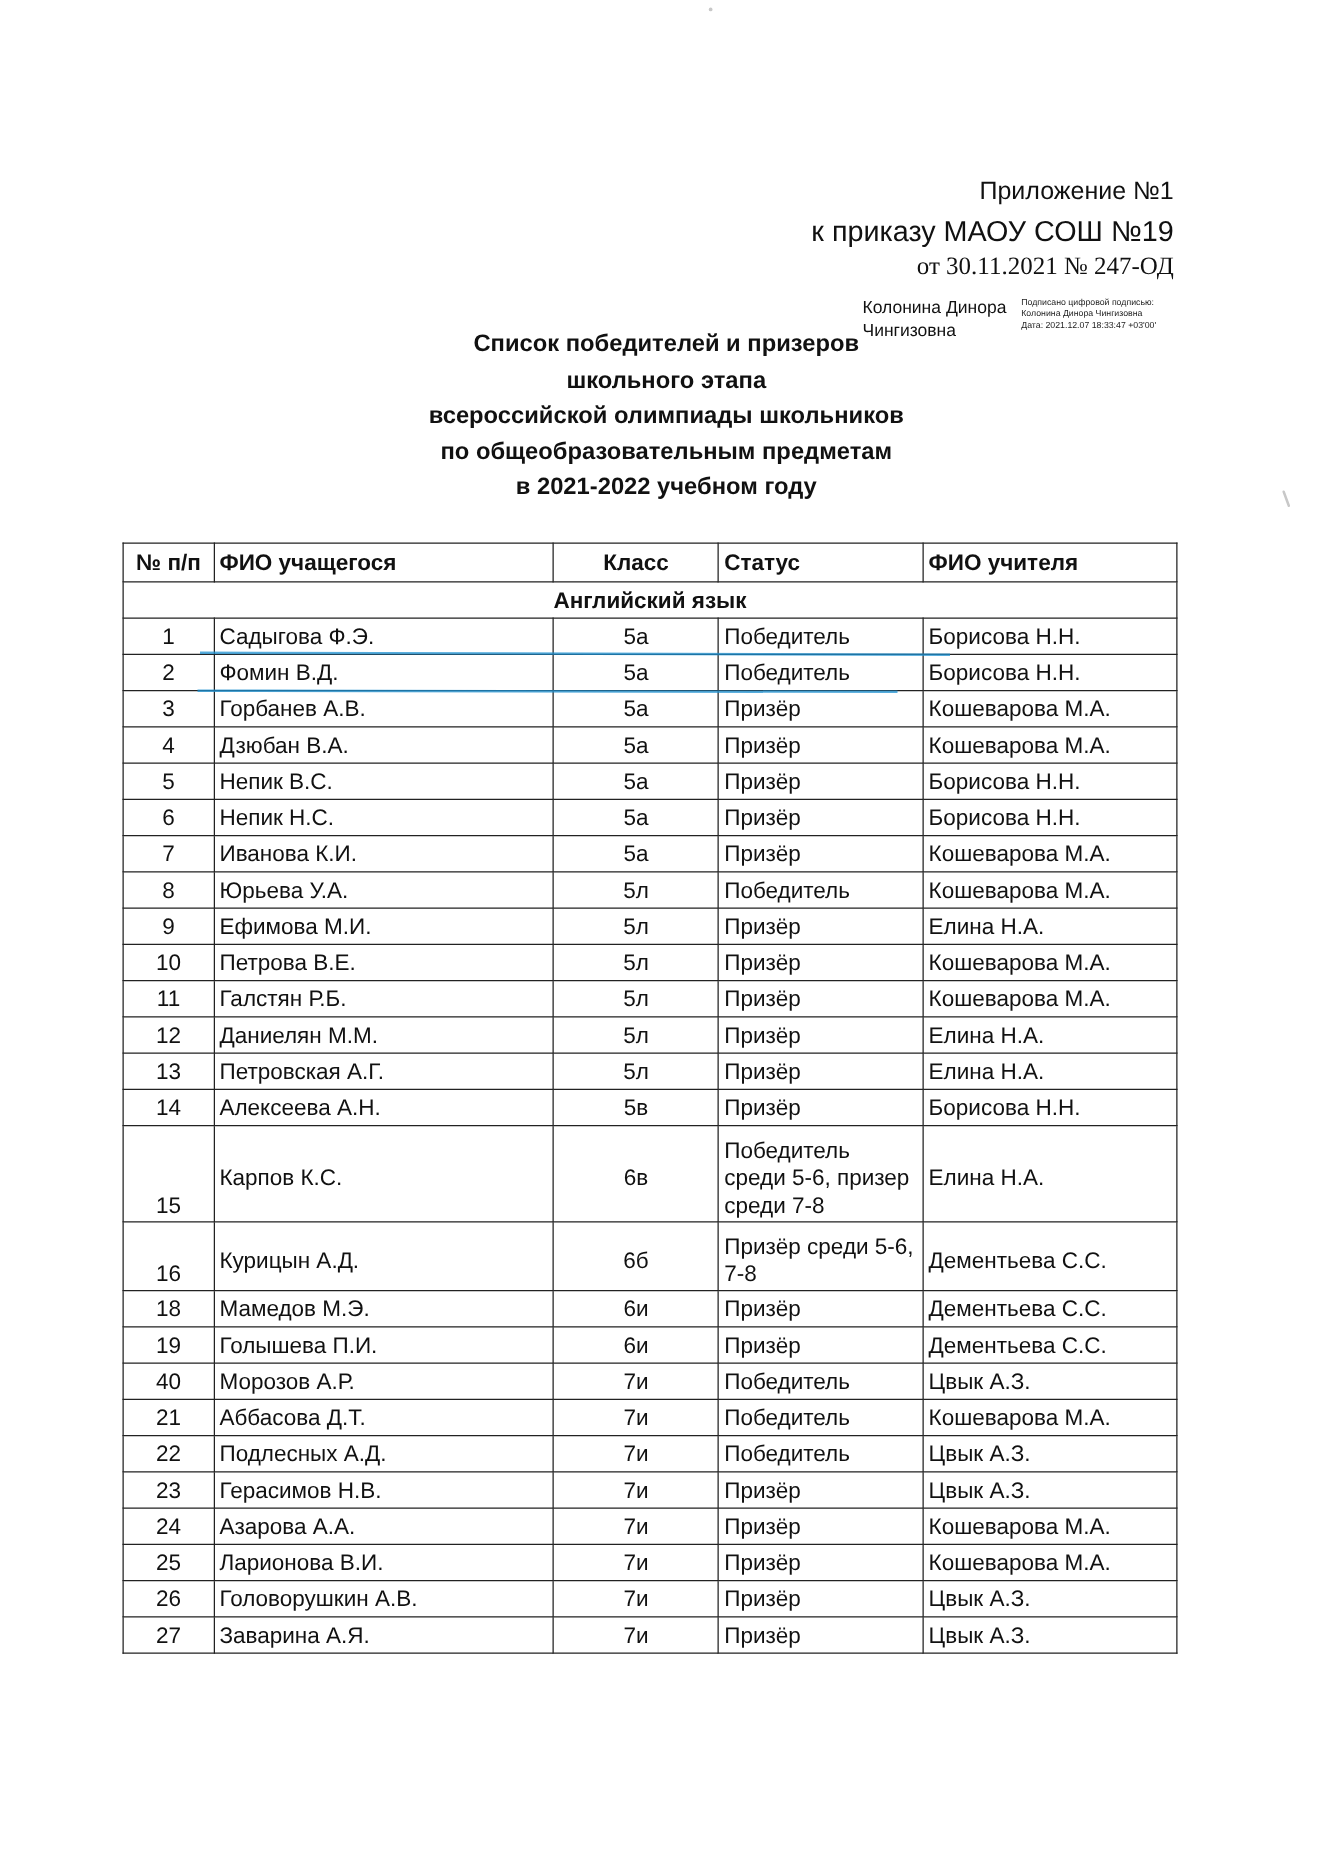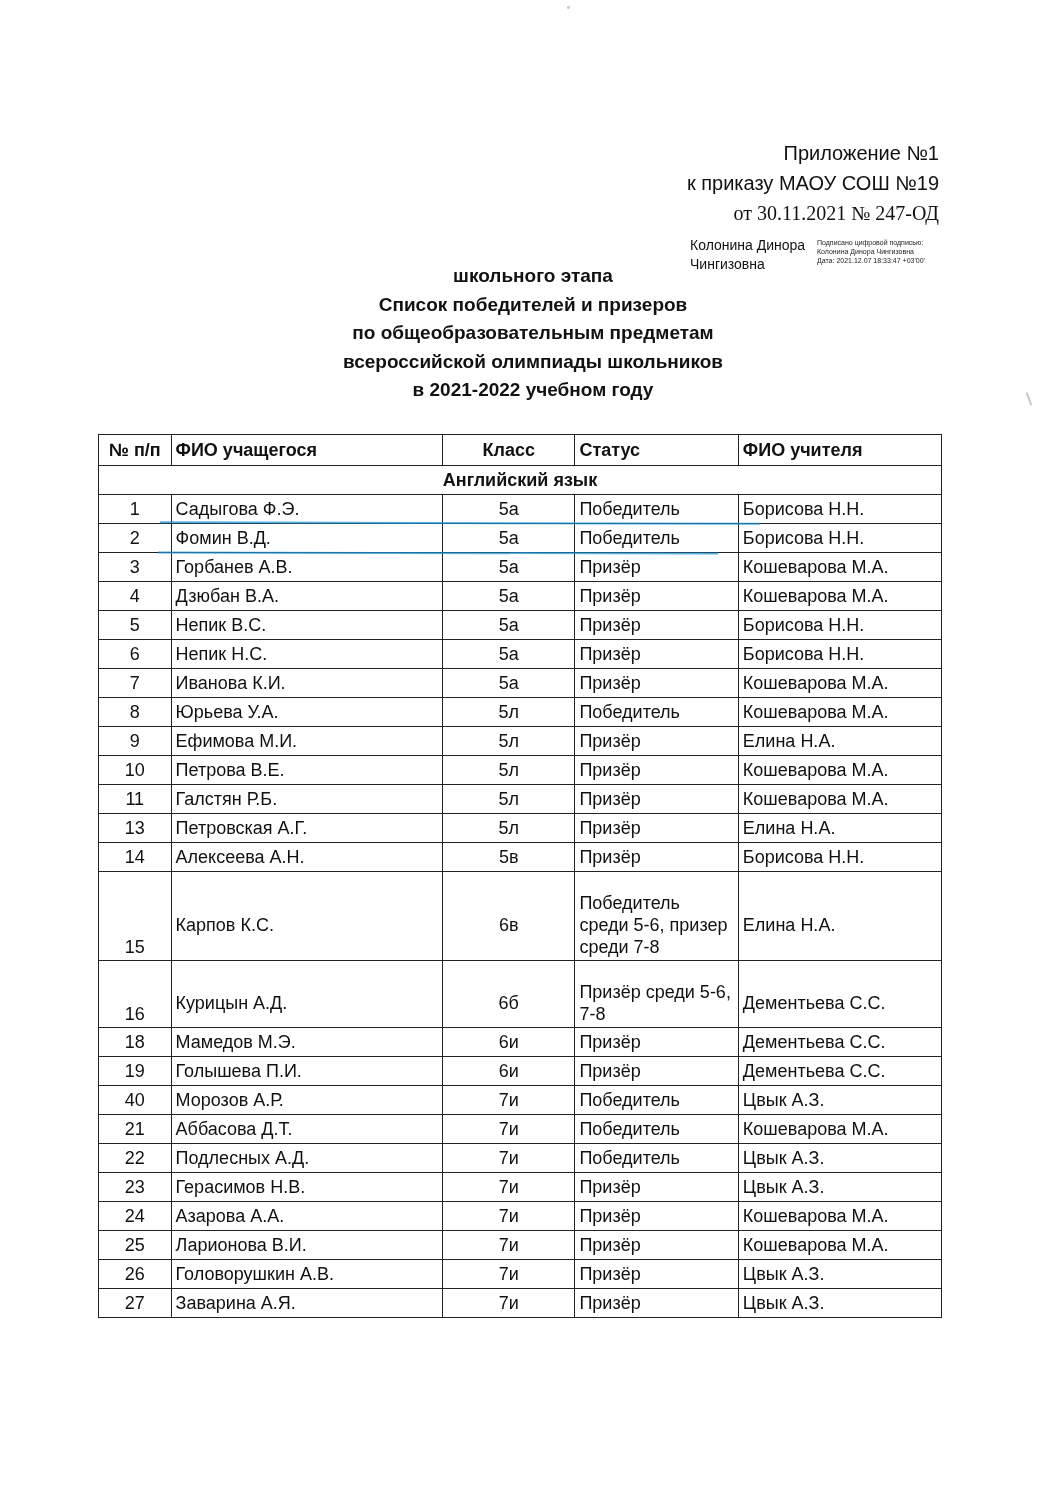--- a/index.html
+++ b/index.html
@@ -2,21 +2,21 @@
 <html><head>
 <meta charset="utf-8">
 <style>
   html, body { margin: 0; padding: 0; }
   body {
     width: 1061px; height: 1499px; background: #ffffff; position: relative;
     font-family: "Liberation Sans", sans-serif; color: #111; overflow: hidden;
   }
   .annex { position: absolute; right: 122px; text-align: right; }
   .annex .l1 { position: absolute; right: 0; top: 142px; font-size: 20px; white-space: nowrap; }
-  .annex .l2 { position: absolute; right: 0; top: 172px; font-size: 20px; white-space: nowrap; }
+  .annex .l2 { position: absolute; right: 0; top: 172px; font-size: 23px; white-space: nowrap; }
   .annex .l3 { position: absolute; right: 0; top: 202px; font-size: 20px; white-space: nowrap; font-family: "Liberation Serif", serif; }
   .sig-name { position: absolute; left: 690px; top: 236px; font-size: 14px; line-height: 19px; }
   .sig-meta { position: absolute; left: 817px; top: 238px; font-size: 7px; line-height: 9px; color: #222; }
   .title {
     position: absolute; left: 298px; width: 470px; top: 262px;
     text-align: center; font-weight: bold; font-size: 19px; line-height: 28.5px;
   }
   table.results {
     position: absolute; left: 98px; top: 434px; width: 844px;
     border-collapse: collapse; font-size: 18px;
@@ -26,21 +26,21 @@
   }
   table.results th { font-weight: bold; text-align: left; height: 30px; }
   table.results .c-num { width: 64px; text-align: center; }
   table.results .c-fio { width: 264px; }
   table.results .c-cls { width: 124px; text-align: center; }
   table.results .c-st  { width: 155px; }
   table.results .c-teach { width: 195px; }
   table.results th.c-num { text-align: center; }
   td.section { text-align: center; font-weight: bold; }
   tr.tall td.c-num { vertical-align: bottom; padding-bottom: 2px; }
-  tr.tall td { padding-top: 20px; padding-bottom: 2px; }
+  tr.tall td { padding-top: 8px; padding-bottom: 2px; }
   .pen { position: absolute; height: 2px; background: #1e90d0; opacity: .75; }
   .mark { position: absolute; width: 3px; height: 10px; background: #c8c8c8; border-radius: 2px; }
 </style>
 </head>
 <body>
 
 <div class="mark" style="left:567px;top:6px;width:3px;height:3px;"></div>
 <div class="mark" style="left:1028px;top:392px;width:2px;height:14px;transform:rotate(-20deg);"></div>
 
 <div class="annex">
@@ -53,24 +53,24 @@
   <div>Колонина Динора</div>
   <div>Чингизовна</div>
 </div>
 <div class="sig-meta">
   <div>Подписано цифровой подписью:</div>
   <div>Колонина Динора Чингизовна</div>
   <div>Дата: 2021.12.07 18:33:47 +03'00'</div>
 </div>
 
 <div class="title">
+  <div>Список победителей и призеров</div>
   <div>школьного этапа</div>
-  <div>Список победителей и призеров</div>
+  <div>всероссийской олимпиады школьников</div>
   <div>по общеобразовательным предметам</div>
-  <div>всероссийской олимпиады школьников</div>
   <div>в 2021-2022 учебном году</div>
 </div>
 
 <table class="results">
   <thead>
     <tr>
       <th class="c-num">№ п/п</th>
       <th class="c-fio">ФИО учащегося</th>
       <th class="c-cls" style="text-align:center">Класс</th>
       <th class="c-st">Статус</th>
@@ -152,20 +152,27 @@
         <td class="c-teach">Кошеварова М.А.</td>
       </tr>
       <tr>
         <td class="c-num">11</td>
         <td class="c-fio">Галстян Р.Б.</td>
         <td class="c-cls">5л</td>
         <td class="c-st">Призёр</td>
         <td class="c-teach">Кошеварова М.А.</td>
       </tr>
       <tr>
+        <td class="c-num">12</td>
+        <td class="c-fio">Даниелян М.М.</td>
+        <td class="c-cls">5л</td>
+        <td class="c-st">Призёр</td>
+        <td class="c-teach">Елина Н.А.</td>
+      </tr>
+      <tr>
         <td class="c-num">13</td>
         <td class="c-fio">Петровская А.Г.</td>
         <td class="c-cls">5л</td>
         <td class="c-st">Призёр</td>
         <td class="c-teach">Елина Н.А.</td>
       </tr>
       <tr>
         <td class="c-num">14</td>
         <td class="c-fio">Алексеева А.Н.</td>
         <td class="c-cls">5в</td>

